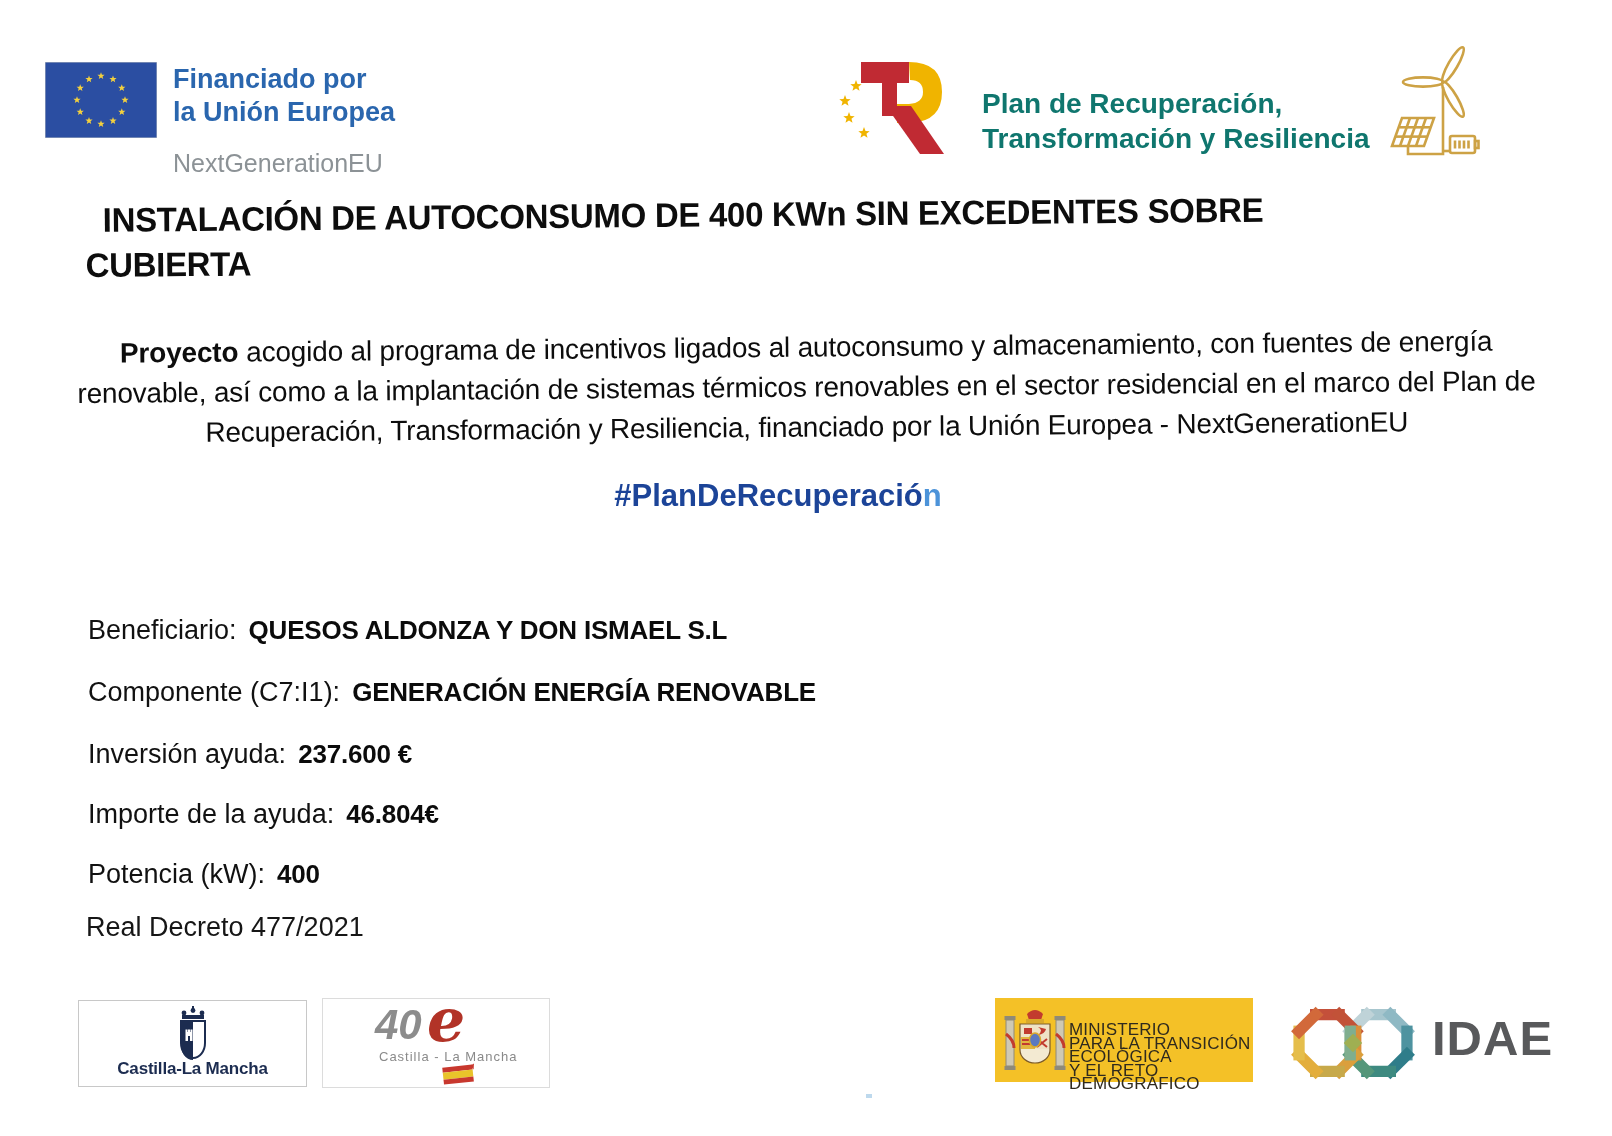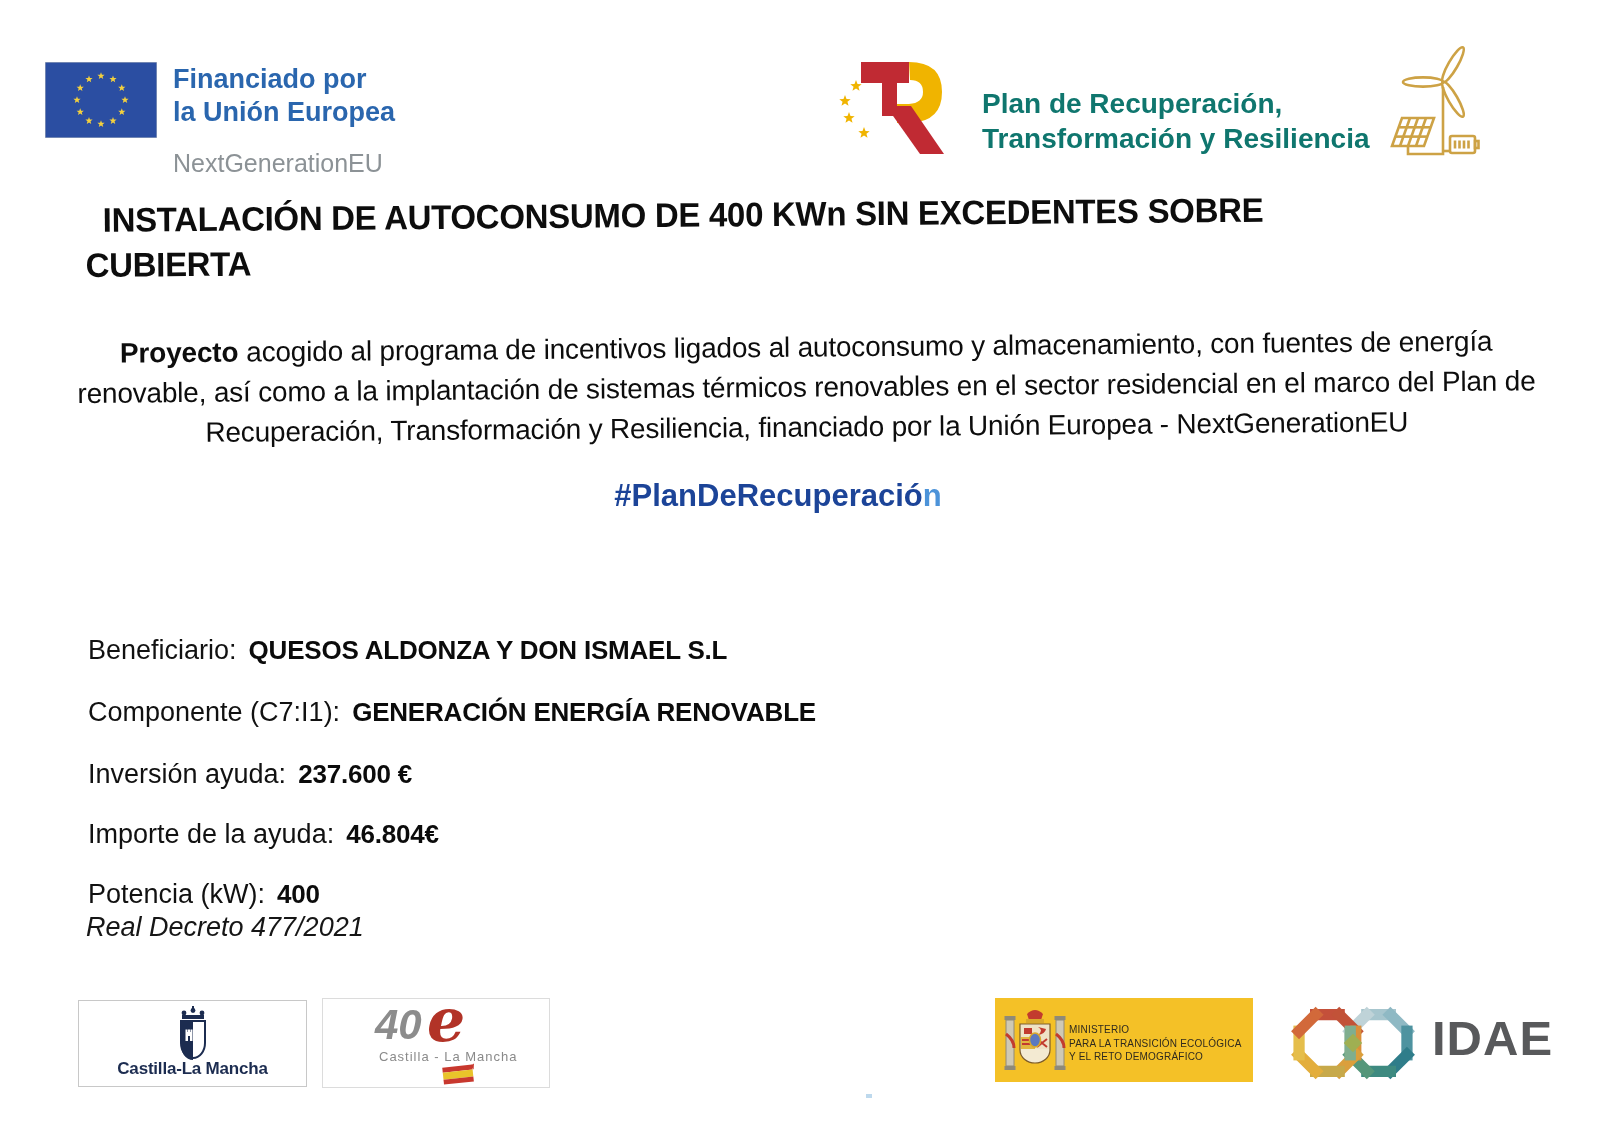--- a/index.html
+++ b/index.html
@@ -23,38 +23,38 @@
   .title .l2{display:block;}
   .intro{left:75px;top:334px;width:1462px;text-align:center;font-size:28px;line-height:40px;
          color:#0d0d0d;transform:rotate(-0.5deg);transform-origin:0 0;letter-spacing:-0.2px;}
   .intro .lead{font-weight:bold;margin-right:8px;}
   .hashtag{left:0;top:478px;width:1556px;text-align:center;font-size:31px;font-weight:bold;}
   .hashtag .main{color:#1C4498;}
   .hashtag .tail{color:#4C93D9;}
 
   
   .row{left:88px;display:flex;align-items:baseline;gap:12px;}
-  .row .lab{font-size:27px;color:#111;margin-top:20px;}
+  .row .lab{font-size:27px;color:#111;}
   .row .val{font-size:26px;font-weight:bold;color:#0b0b0b;letter-spacing:-0.2px;}
-  .decree{left:86px;top:912px;font-size:27px;font-style:italic;color:#161616;}
+  .decree{left:86px;top:912px;font-size:27px;color:#161616;}
 
   
   .clm-box{left:78px;top:1000px;width:227px;height:85px;border:1px solid #c8c8c8;background:#fff;}
   .clm-shield{position:absolute;left:92px;top:5px;}
   .clm-caption{position:absolute;left:0;bottom:7px;width:100%;text-align:center;
                font-size:17px;font-weight:bold;color:#1C2C50;letter-spacing:-0.2px;}
   .anniv-box{left:322px;top:998px;width:226px;height:88px;border:1px solid #dcdcdc;background:#fff;}
   .anniv-40{position:absolute;left:52px;top:2px;font-size:42px;font-weight:bold;font-style:italic;color:#8c8c8c;}
   .anniv-e{position:absolute;left:104px;top:-14px;font-family:"DejaVu Serif",serif;font-style:italic;
            font-weight:bold;font-size:60px;color:#B23327;}
   .anniv-script{position:absolute;left:56px;top:50px;font-size:13px;color:#8a8a8a;letter-spacing:1px;}
   .anniv-flag{position:absolute;left:118px;top:64px;}
   .ministry-box{left:995px;top:998px;width:258px;height:84px;background:#F4C127;}
   .coat{position:absolute;left:8px;top:6px;}
-  .ministry-text{position:absolute;left:74px;top:25px;font-size:10px;line-height:13.5px;
+  .ministry-text{position:absolute;left:74px;top:25px;font-size:17px;line-height:13.5px;
                  color:#2F2A1E;letter-spacing:0.2px;}
   .idae-mark{left:1278px;top:1000px;}
   .idae-text{left:1432px;top:1010px;font-size:49px;font-weight:bold;color:#58595B;letter-spacing:1px;}
   .artifact{left:866px;top:1094px;width:6px;height:4px;background:#aecfe8;opacity:.8;}
 </style>
 </head>
 <body>
 
 <div class="page">
 

